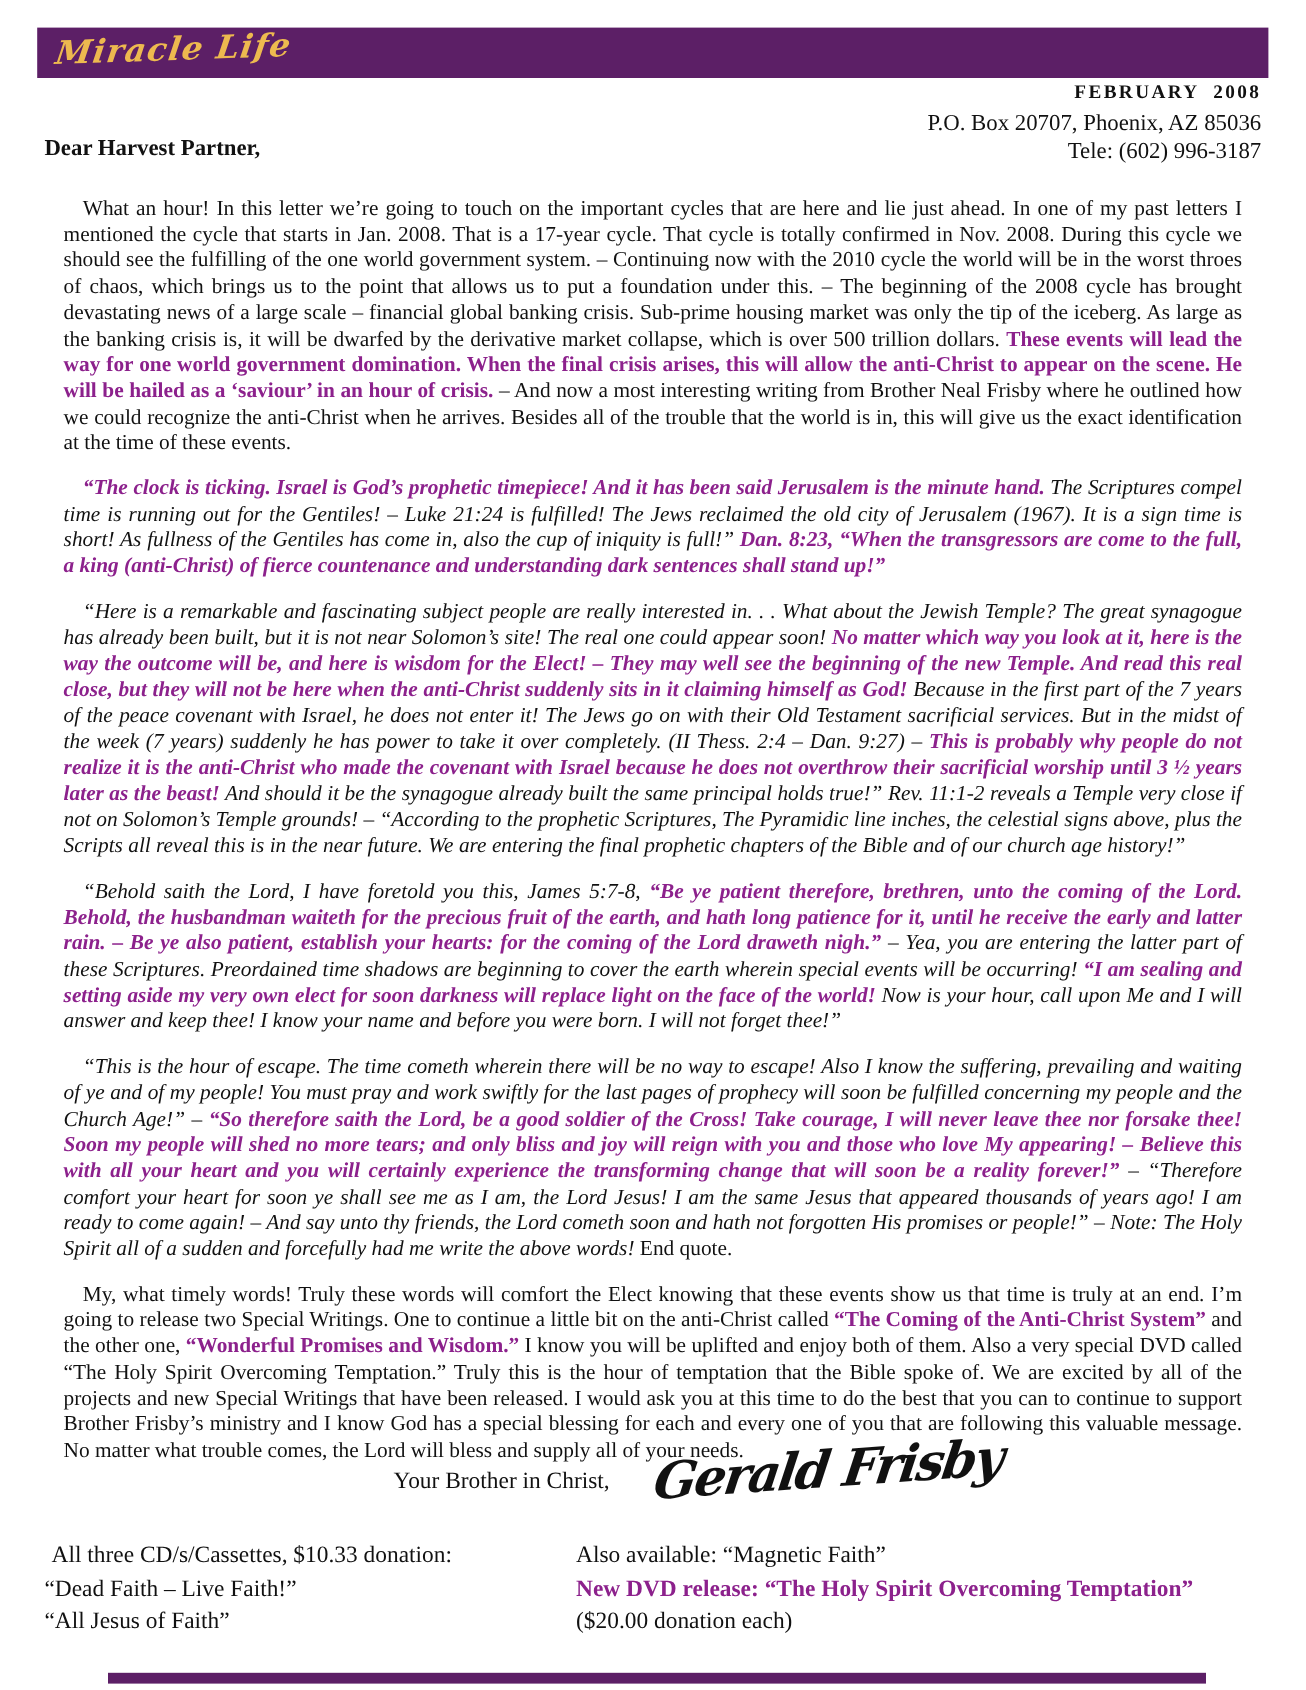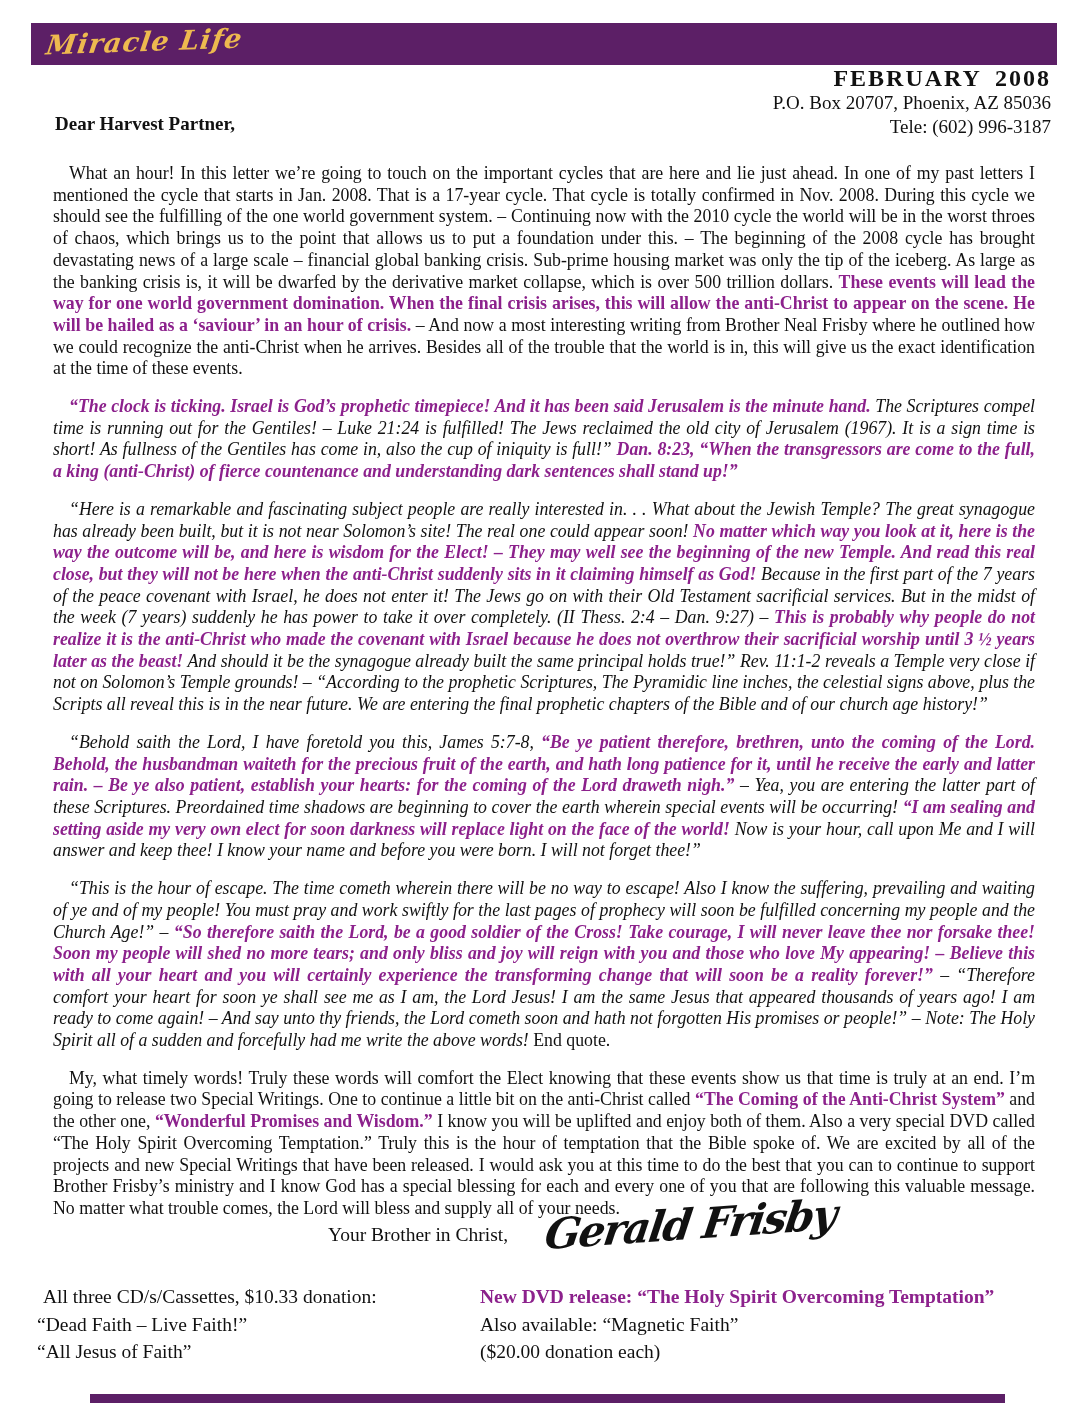--- a/index.html
+++ b/index.html
@@ -26,24 +26,24 @@
     font-style:italic;font-weight:bold;
     font-size:27px;color:var(--gold);
     transform:skewX(-10deg) rotate(-2deg);
     letter-spacing:1px;
     white-space:nowrap;
   }
   .header-info{
     position:absolute;top:66px;right:37px;
     text-align:right;font-size:19px;line-height:24.5px;
   }
-  .date-line{font-weight:bold;font-size:24px;letter-spacing:2px;word-spacing:6px;}
+  .date-line{font-weight:bold;font-size:16px;letter-spacing:2px;word-spacing:6px;}
   .salutation{
     position:absolute;top:113px;left:37px;
-    font-weight:bold;font-size:19px;margin-left:18px;
+    font-weight:bold;font-size:19px;
   }
   .body-text{
     position:absolute;top:147px;left:37px;width:1014px;
     font-size:17.8px;line-height:21.7px;
     text-align:justify;
   }
   p.para{margin:16px;text-indent:16px;}
   .run-normal{}
   .run-italic{font-style:italic;}
   .run-purple-bold{color:var(--purple);font-weight:bold;}
@@ -103,21 +103,21 @@
     <div class="signature">Gerald Frisby</div>
   </div>
 
   <div class="offers">
     <div class="offers-left">
         <div class="offer-line run-normal">All three CD/s/Cassettes, $10.33 donation:</div>
         <div class="offer-line run-normal">“Dead Faith – Live Faith!”</div>
         <div class="offer-line run-normal">“All Jesus of Faith”</div>
       </div>
     <div class="offers-right">
+        <div class="offer-line run-normal">Also available: “Magnetic Faith”</div>
         <div class="offer-line run-purple-bold">New DVD release: “The Holy Spirit Overcoming Temptation”</div>
-        <div class="offer-line run-normal">Also available: “Magnetic Faith”</div>
         <div class="offer-line run-normal">($20.00 donation each)</div>
       </div>
   </div>
 
   <div class="footer-bar"></div>
 
 </div>
 
 </body></html>

